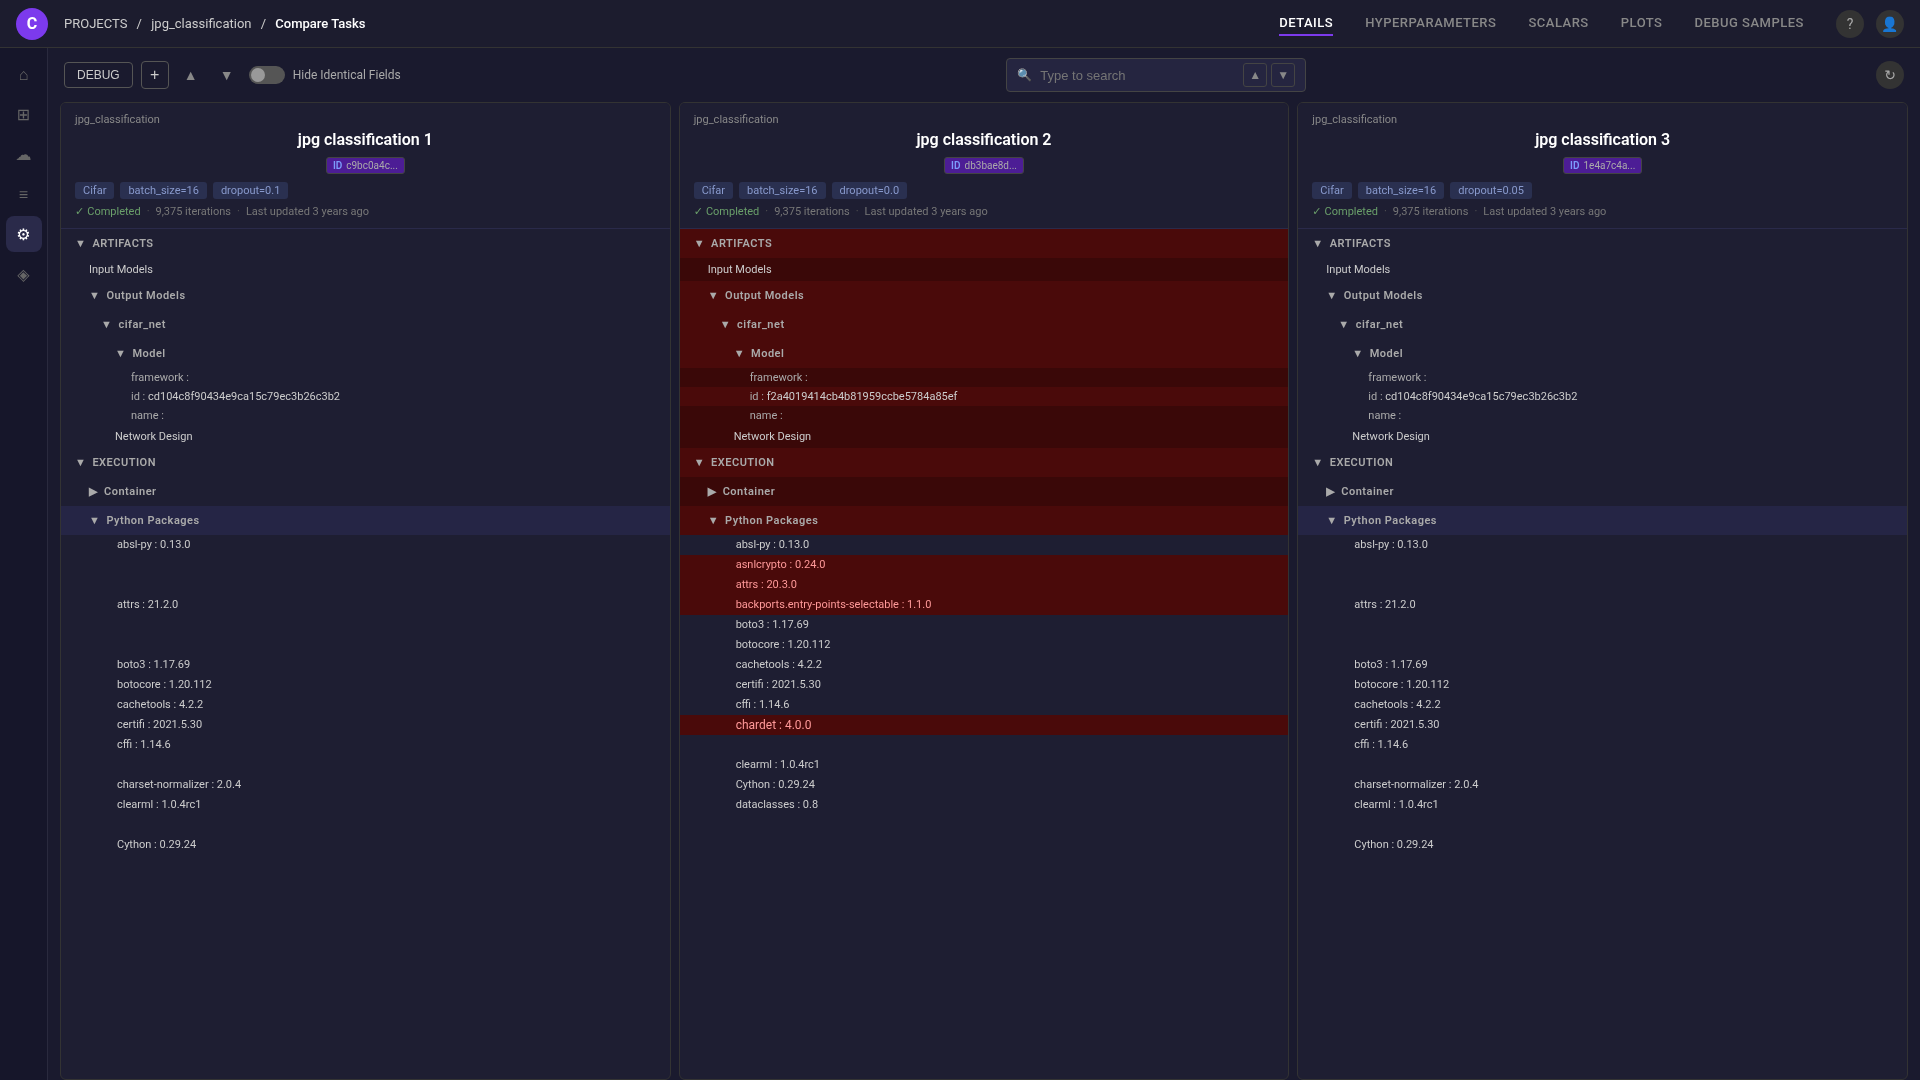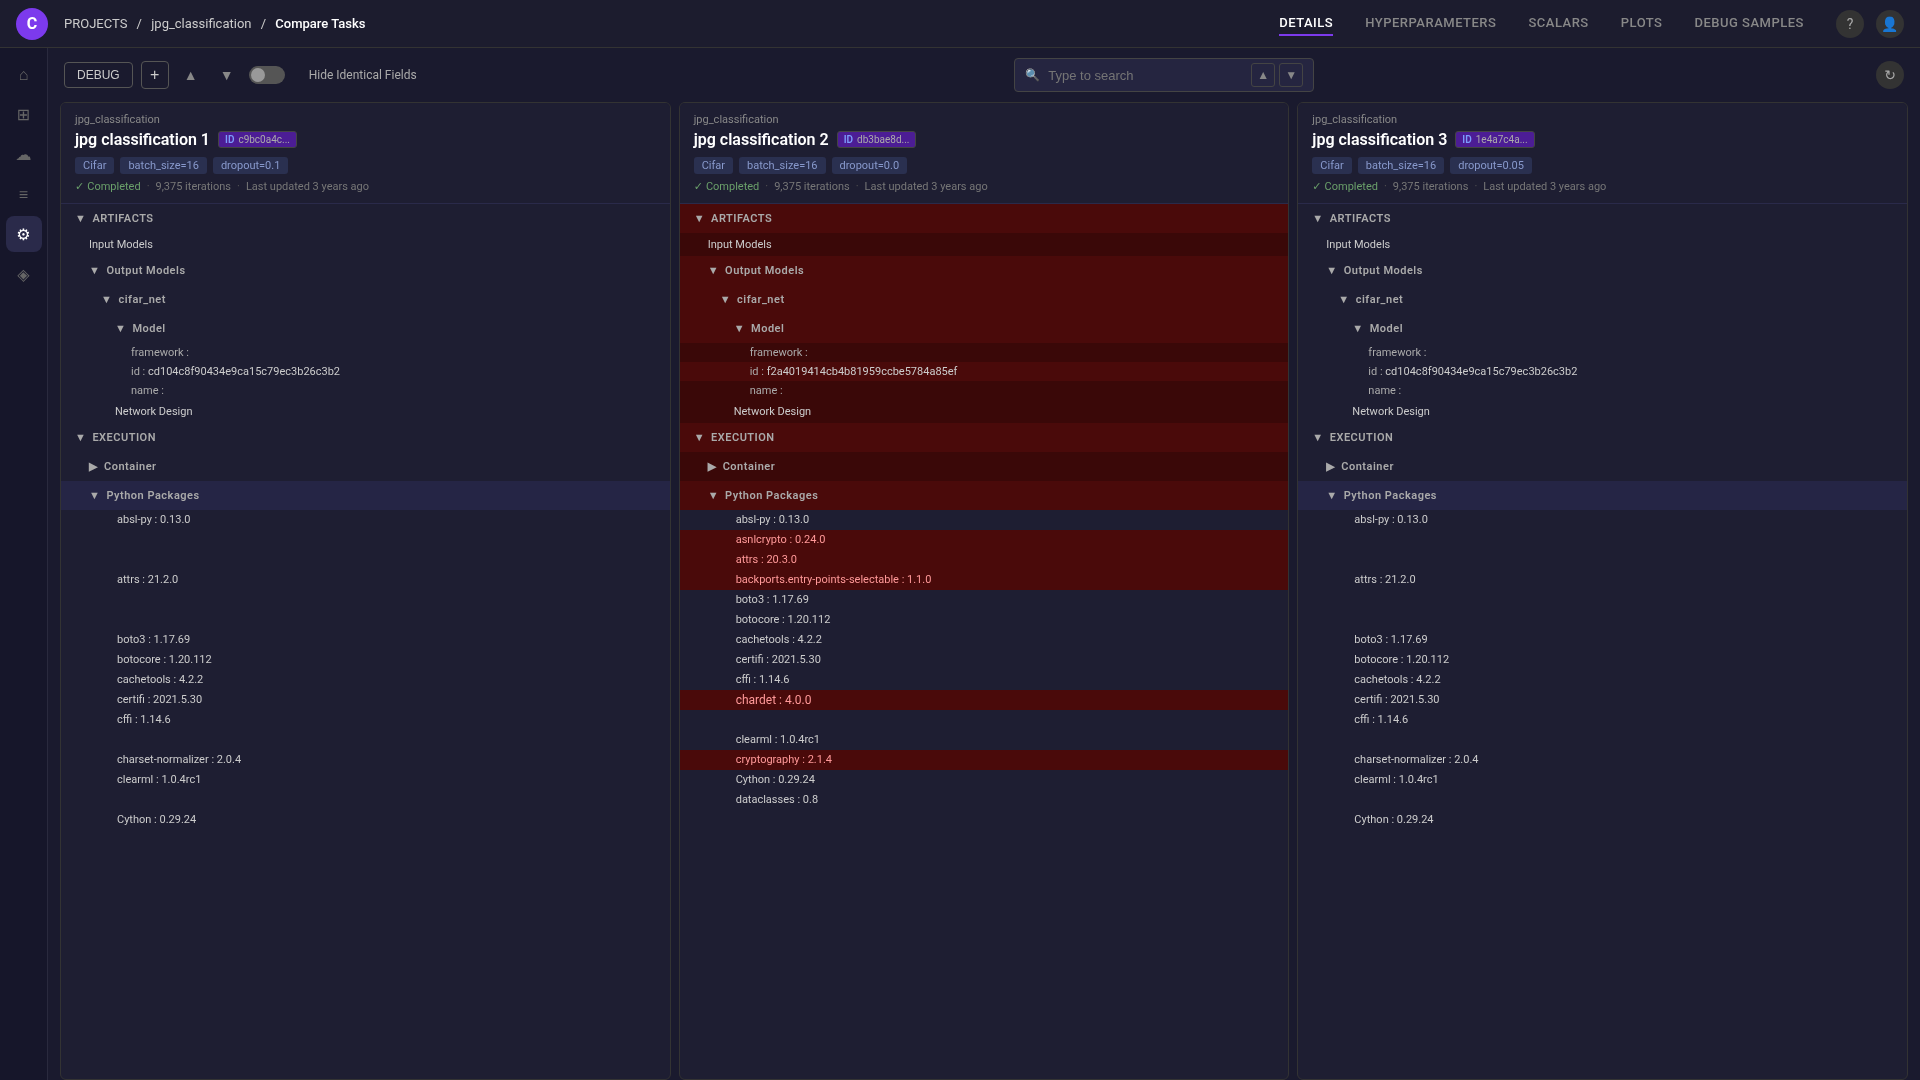--- a/index.html
+++ b/index.html
@@ -160,21 +160,21 @@
       color: #888;
       display: flex;
       align-items: center;
       justify-content: center;
       cursor: pointer;
       font-size: 14px;
     }
     .toggle-container {
       display: flex;
       align-items: center;
-      gap: 24px;
+      gap: 8px;
     }
     .toggle {
       width: 36px;
       height: 18px;
       background: #555;
       border-radius: 9px;
       position: relative;
       cursor: pointer;
     }
     .toggle::after {
@@ -259,20 +259,21 @@
       margin-bottom: 4px;
     }
     .task-title {
       color: #fff;
       font-size: 16px;
       font-weight: 600;
       margin-bottom: 8px;
       display: flex;
       align-items: center;
       gap: 8px;
+      flex-direction: column;
     }
     .id-badge {
       background: #4c1d95;
       border: 1px solid #444;
       border-radius: 3px;
       padding: 2px 6px;
       font-size: 10px;
       color: #aaa;
       font-weight: normal;
       display: flex;
@@ -588,21 +589,20 @@
               <div style="padding: 3px 14px 3px 56px; font-size: 11px; min-height: 20px; color: rgb(255, 153, 153); background: rgb(74, 10, 10);">attrs : 20.3.0</div>
               <div style="padding: 3px 14px 3px 56px; font-size: 11px; min-height: 20px; color: rgb(255, 153, 153); background: rgb(74, 10, 10);">backports.entry-points-selectable : 1.1.0</div>
               <div style="padding: 3px 14px 3px 56px; font-size: 11px; min-height: 20px; color: rgb(204, 204, 204);">boto3 : 1.17.69</div>
               <div style="padding: 3px 14px 3px 56px; font-size: 11px; min-height: 20px; color: rgb(204, 204, 204);">botocore : 1.20.112</div>
               <div style="padding: 3px 14px 3px 56px; font-size: 11px; min-height: 20px; color: rgb(204, 204, 204);">cachetools : 4.2.2</div>
               <div style="padding: 3px 14px 3px 56px; font-size: 11px; min-height: 20px; color: rgb(204, 204, 204);">certifi : 2021.5.30</div>
               <div style="padding: 3px 14px 3px 56px; font-size: 11px; min-height: 20px; color: rgb(204, 204, 204);">cffi : 1.14.6</div>
               <div style="padding: 3px 14px 3px 56px; font-size: 12px; min-height: 20px; color: rgb(255, 153, 153); background: rgb(74, 10, 10);">chardet : 4.0.0</div>
               <div style="padding: 3px 14px 3px 56px; font-size: 11px; min-height: 20px; color: rgb(204, 204, 204);"></div>
               <div style="padding: 3px 14px 3px 56px; font-size: 11px; min-height: 20px; color: rgb(204, 204, 204);">clearml : 1.0.4rc1</div>
-              <div style="padding: 3px 14px 3px 56px; font-size: 11px; min-height: 20px; color: rgb(255, 153, 153); background: rgb(74, 10, 10);">cryptography : 2.1.4</div>
               <div style="padding: 3px 14px 3px 56px; font-size: 11px; min-height: 20px; color: rgb(204, 204, 204);">Cython : 0.29.24</div>
               <div style="padding: 3px 14px 3px 56px; font-size: 11px; min-height: 20px; color: rgb(204, 204, 204);">dataclasses : 0.8</div>
             </div>
         </div>
       </div>
 
       <div class="task-column">
         <div class="task-header">
           <div class="task-project">jpg_classification</div>
           <div class="task-title">

